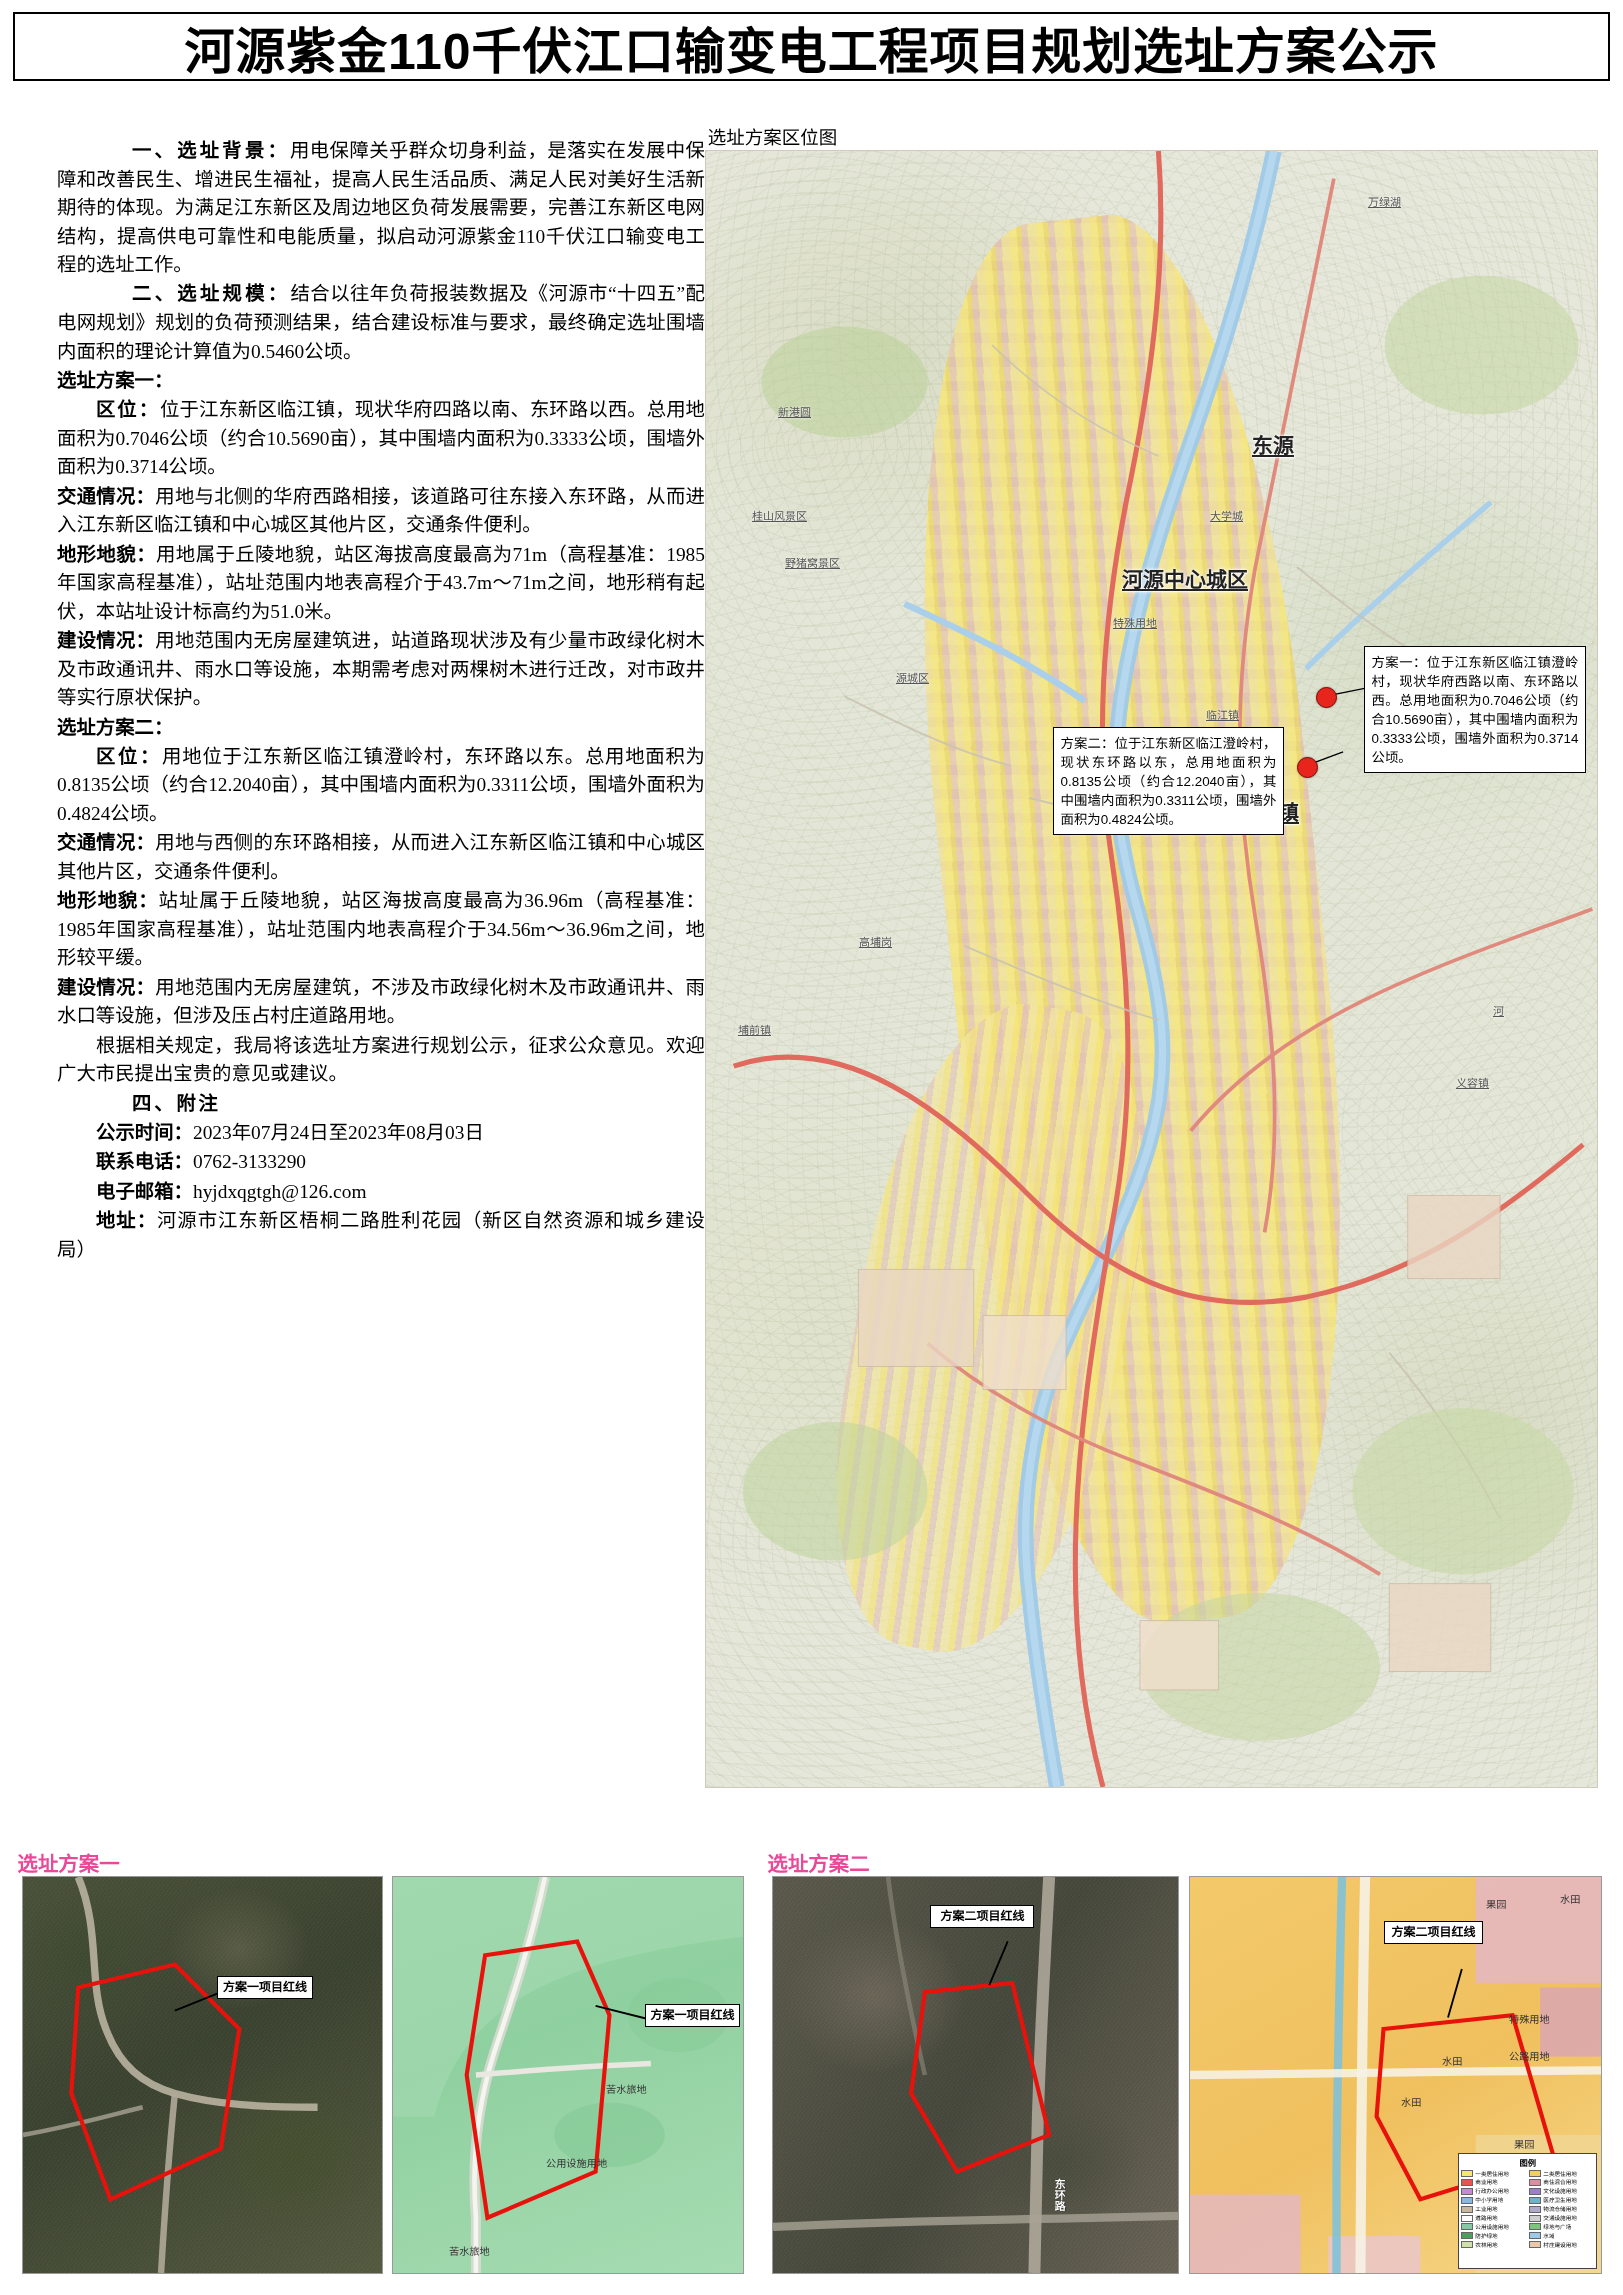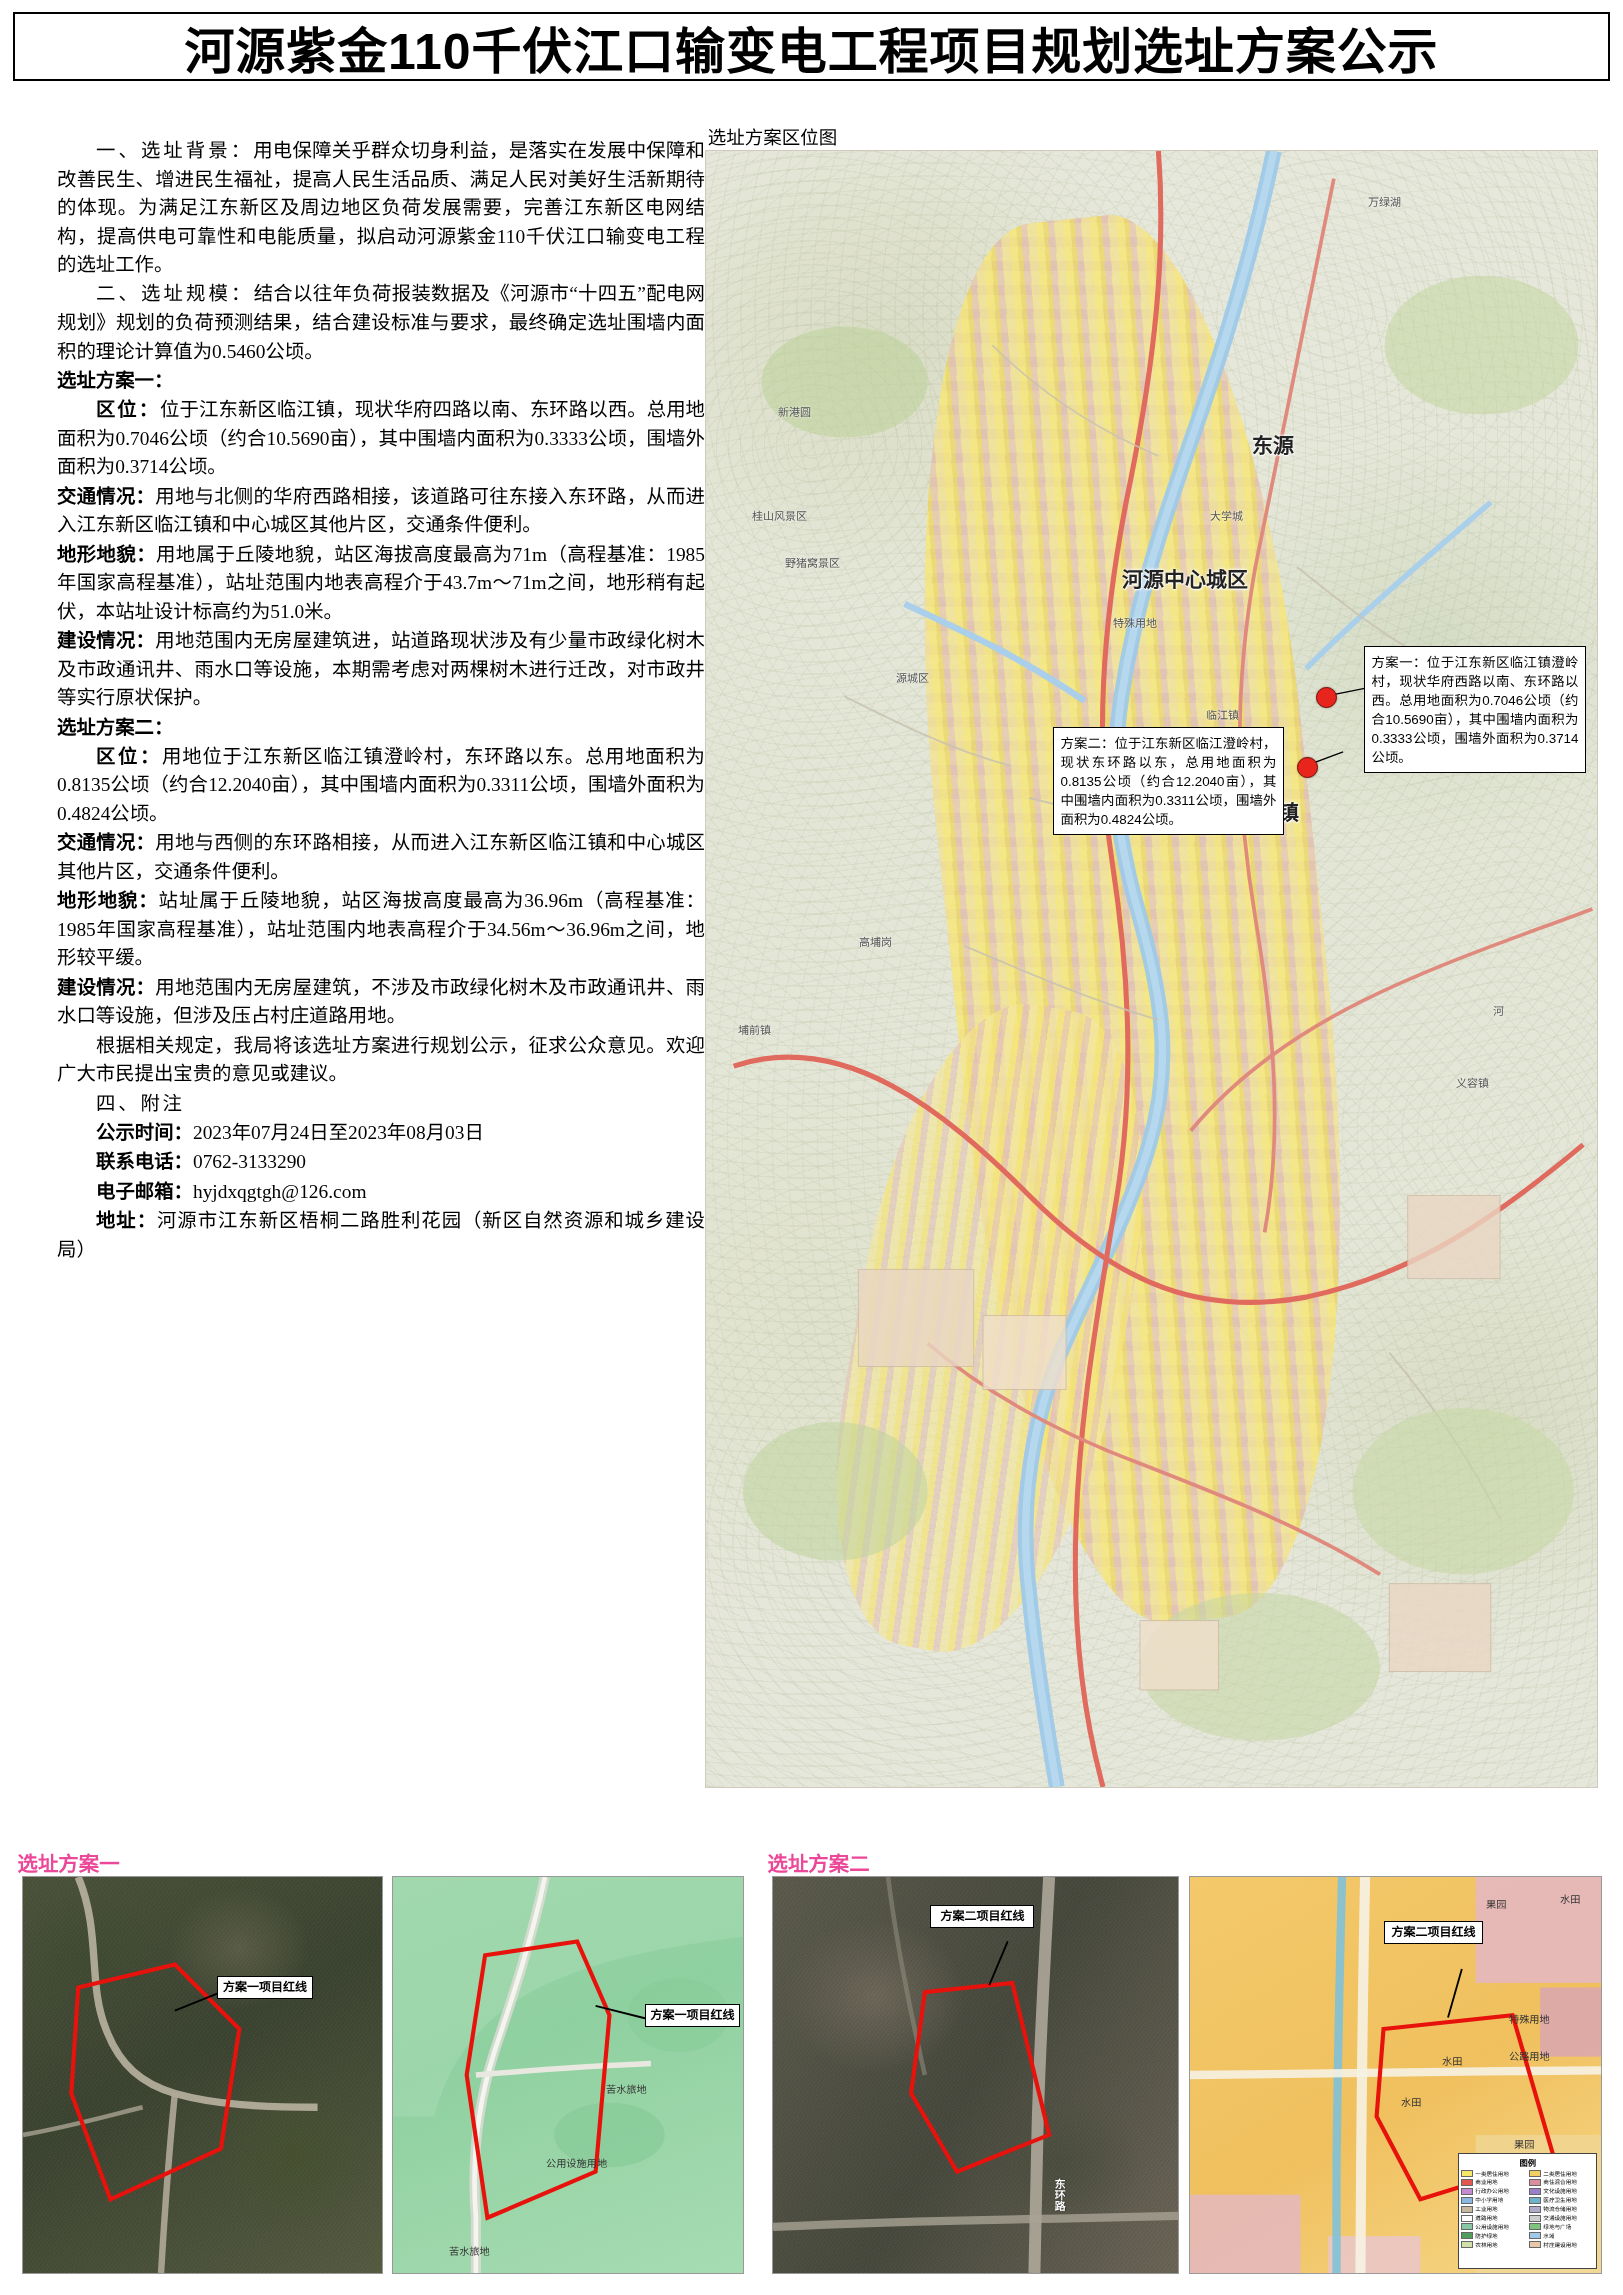--- a/index.html
+++ b/index.html
@@ -66,22 +66,23 @@
     text-indent: 0;
   }
   .text-col .bold {
     font-weight: bold;
     letter-spacing: 1.9px;
   }
   .text-col .bold-tight {
     font-weight: bold;
   }
   .heading-num {
-    font-weight: normal;
+    font-weight: bold;
     letter-spacing: 2.8px;
+    margin-left: 36px;
   }
   .sec-head {
     font-weight: bold;
   }
   .contact-line {
     text-indent: 39px;
   }
   .contact-label {
     font-weight: bold;
   }
@@ -167,20 +168,21 @@
     left: 0; top: 0; width: 100%; height: 100%;
   }
   .m-label {
     position: absolute;
     font-size: 21px;
     font-weight: bold;
     color: #222;
     text-shadow: 0 0 4.6px #fff, 0 0 2.8px #fff, 0.5px 0.5px 0 #fff;
     font-family: "Liberation Sans", "DejaVu Sans", sans-serif;
     white-space: nowrap;
+    text-decoration: underline;
   }
   .m-label.small {
     font-size: 11px;
     font-weight: normal;
     color: #555;
     text-shadow: 0 0 2.8px #fff;
   }
   .m-dot {
     position: absolute;
     width: 19.4px;

